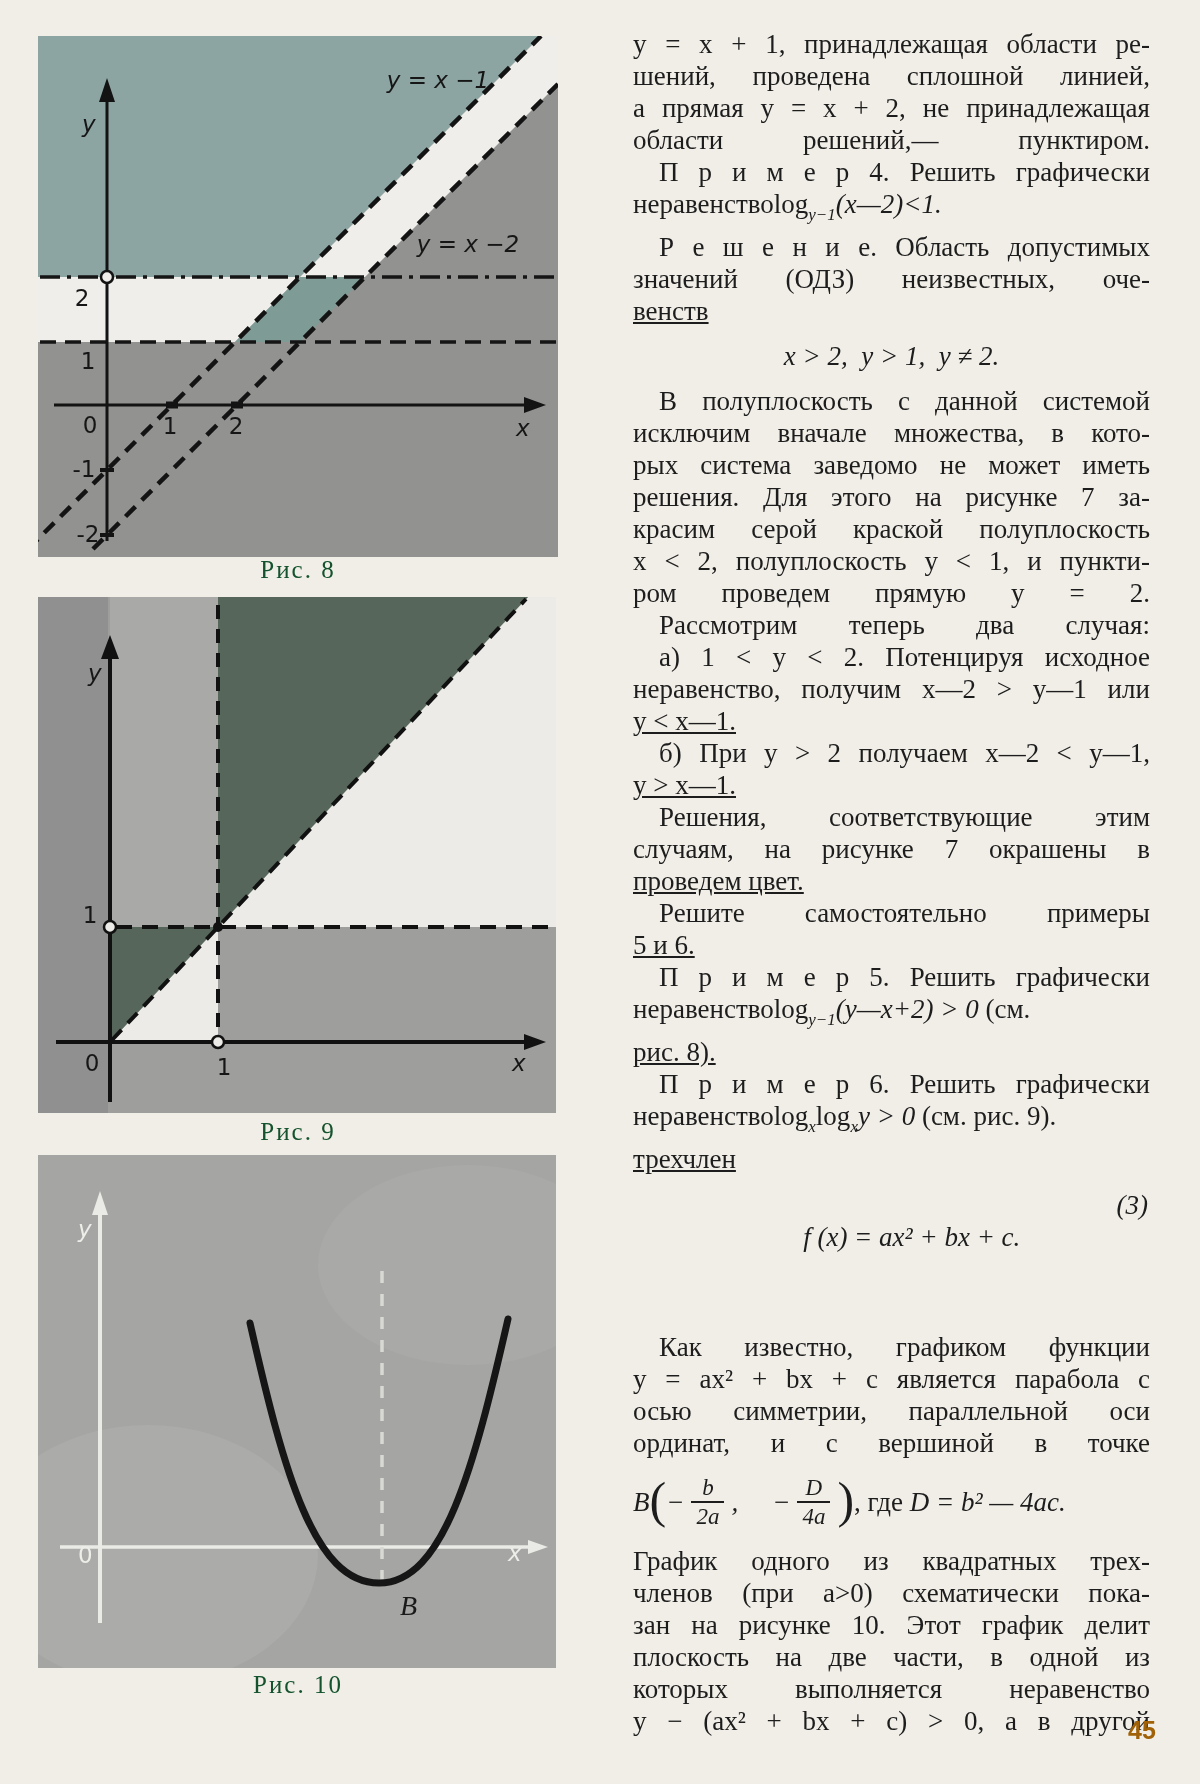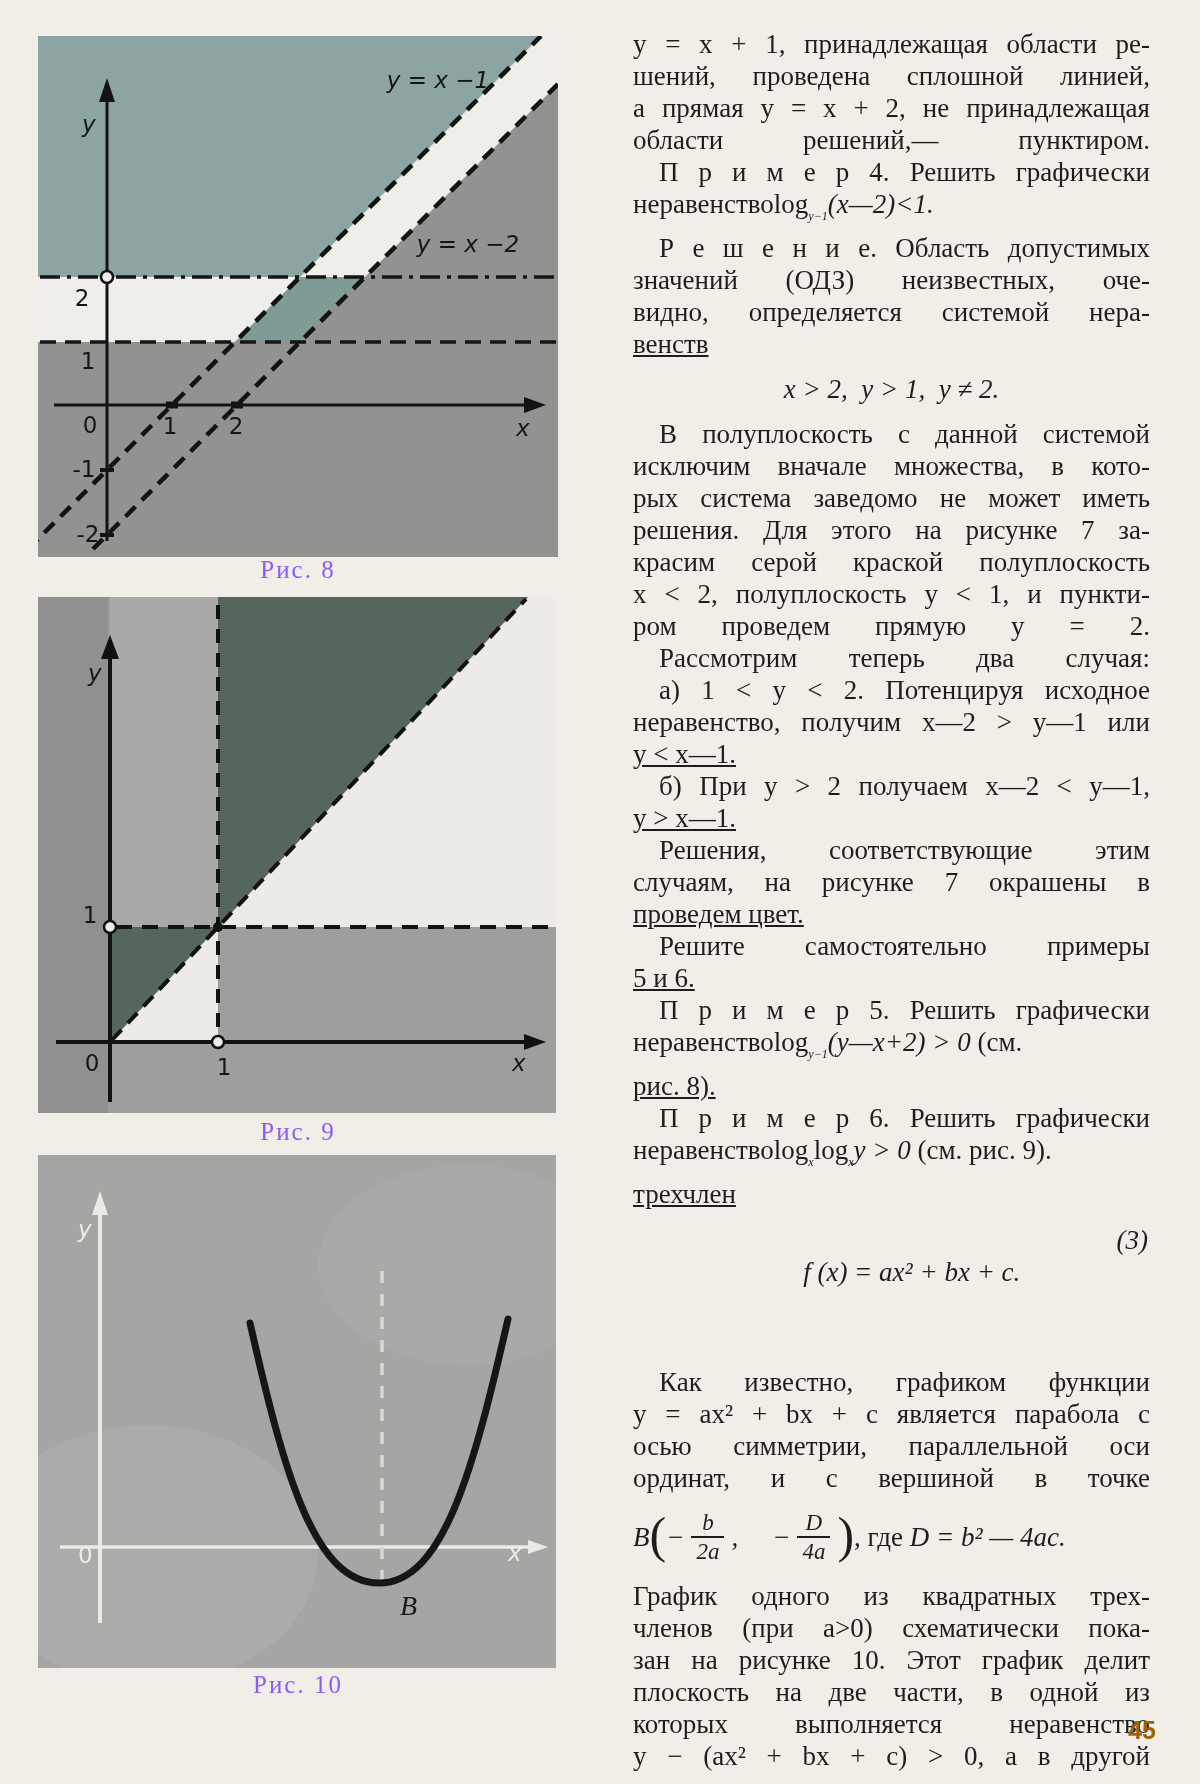--- a/index.html
+++ b/index.html
@@ -4,36 +4,36 @@
 <style>
   html,body{margin:0;padding:0;background:#e8e5de;}
   .page{position:relative;width:1200px;height:1784px;background:#f1eee7;overflow:hidden;
         font-family:"Liberation Serif","DejaVu Serif",serif;color:#1d1d1d;}
   
   .fig{position:absolute;left:38px;}
   #fig8{top:36px;width:520px;height:521px;}
   #fig9{top:597px;width:518px;height:516px;}
   #fig10{top:1155px;width:518px;height:513px;}
   .caption{position:absolute;left:38px;width:520px;text-align:center;font-size:25px;
-           letter-spacing:2px;color:#8b5cf6;}
+           letter-spacing:2px;color:#14532d;}
   #cap8{top:556px;} #cap9{top:1118px;} #cap10{top:1671px;}
   svg{display:block;width:100%;height:100%;}
   .figlab{font-family:"DejaVu Sans","Liberation Sans",sans-serif;font-size:23px;fill:#161616;}
   .figlab.it{font-style:italic;}
   .figlab.white{fill:#edede9;}
   
   .textcol{position:absolute;left:633px;top:28px;width:517px;font-size:27px;line-height:32px;}
   .ln{text-align:justify;text-align-last:justify;white-space:normal;}
   .ln.end{text-align-last:left;text-decoration:underline;}
   .ind{text-indent:26px;}
   .fx{display:flex;justify-content:flex-start;align-items:baseline;}
   .formula{font-style:italic;text-align:center;text-align-last:center;margin:13px 0;white-space:pre;}
   .f3wrap{position:relative;margin:14px 0;font-style:italic;text-align:center;text-align-last:center;white-space:pre;}
   .f3num{position:absolute;right:2px;top:0;font-style:italic;}
-  .sb{font-size:12px;vertical-align:-7px;font-style:italic;letter-spacing:0;}
+  .sb{font-size:17px;vertical-align:-7px;font-style:italic;letter-spacing:0;}
   .it{font-style:italic;}
   .up{font-style:normal;}
   .fB{display:flex;align-items:center;height:86px;font-style:italic;white-space:pre;}
   .frac{display:inline-block;text-align:center;line-height:1.1;font-size:23px;margin:0 7px;}
   .frac .nm{display:block;padding:0 5px 1px;border-bottom:2px solid #1d1d1d;}
   .frac .dn{display:block;padding:1px 5px 0;}
   .bigp{font-size:50px;font-weight:300;position:relative;top:-2px;font-style:normal;}
   .gap{display:inline-block;width:34px;}
   .pageno{position:absolute;left:1128px;top:1716px;font-family:"Liberation Sans","DejaVu Sans",sans-serif;
           font-weight:bold;font-size:25px;color:#a16207;}
@@ -144,21 +144,20 @@
     <div class="ln">области решений,— пунктиром.</div>
 
     <div class="ln ind">П р и м е р  4.  Решить графически</div>
     <div class="fx">
       <span class="up">неравенство</span>
       <span><span class="up">log</span><span class="sb">y−1</span><span class="it">(x—2)&lt;1.</span></span>
     </div>
 
     <div class="ln ind">Р е ш е н и е.  Область допустимых</div>
     <div class="ln">значений (ОДЗ) неизвестных, оче-</div>
-    <div class="ln">видно, определяется системой нера-</div>
     <div class="ln end">венств</div>
 
     <div class="formula">x &gt; 2,  y &gt; 1,  y ≠ 2.</div>
 
     <div class="ln ind">В полуплоскость с данной системой</div>
     <div class="ln">исключим вначале множества, в кото-</div>
     <div class="ln">рых система заведомо не может иметь</div>
     <div class="ln">решения. Для этого  на рисунке 7 за-</div>
     <div class="ln">красим серой краской полуплоскость</div>
     <div class="ln">x &lt; 2, полуплоскость y &lt; 1, и пункти-</div>

